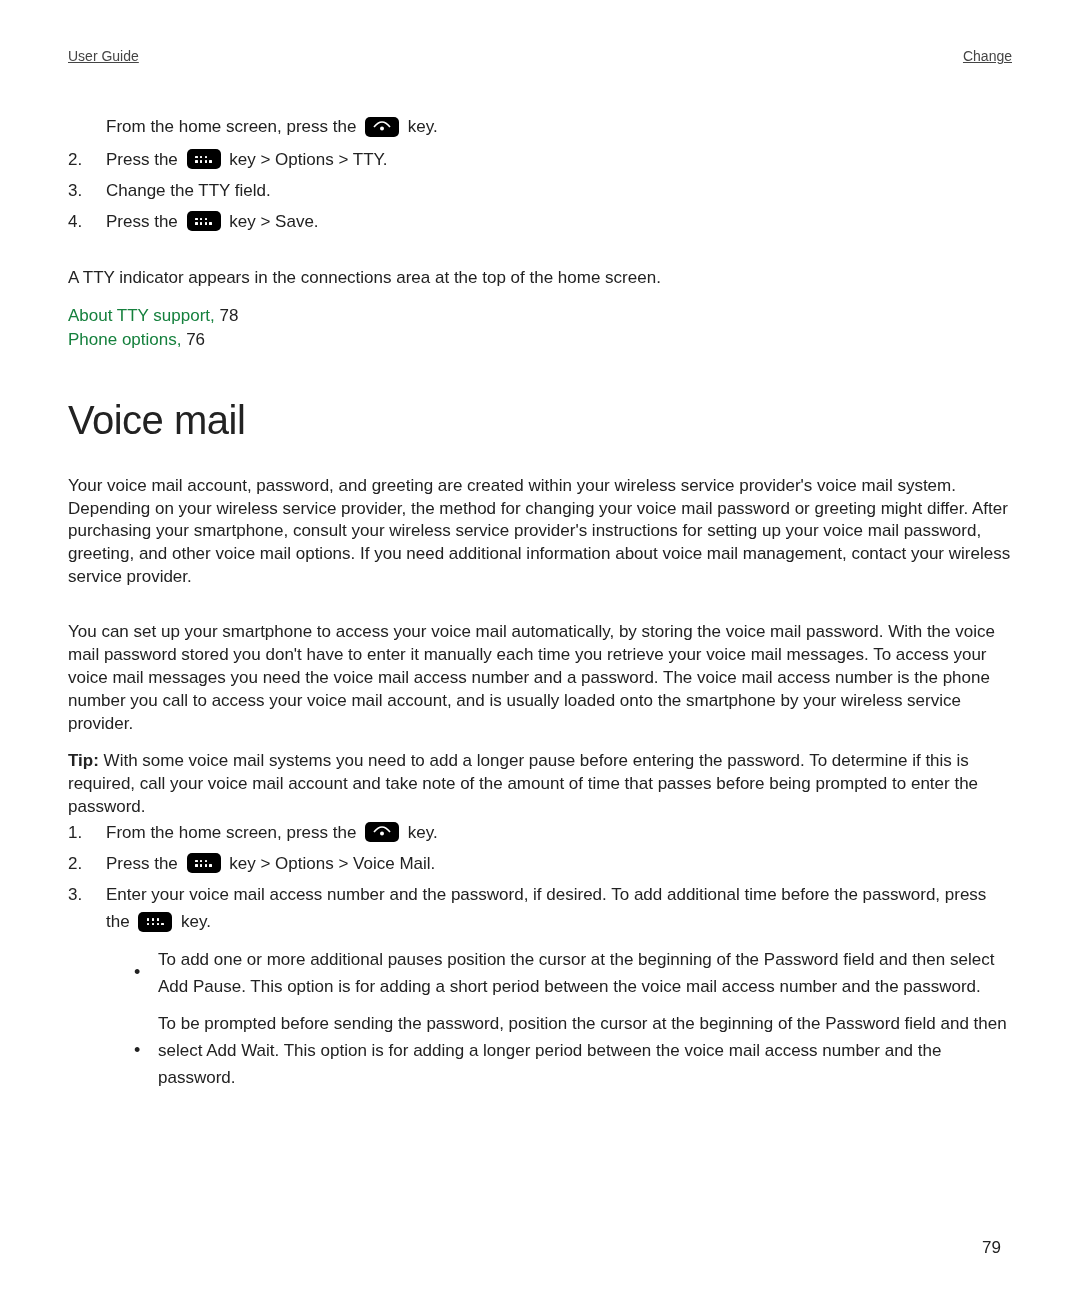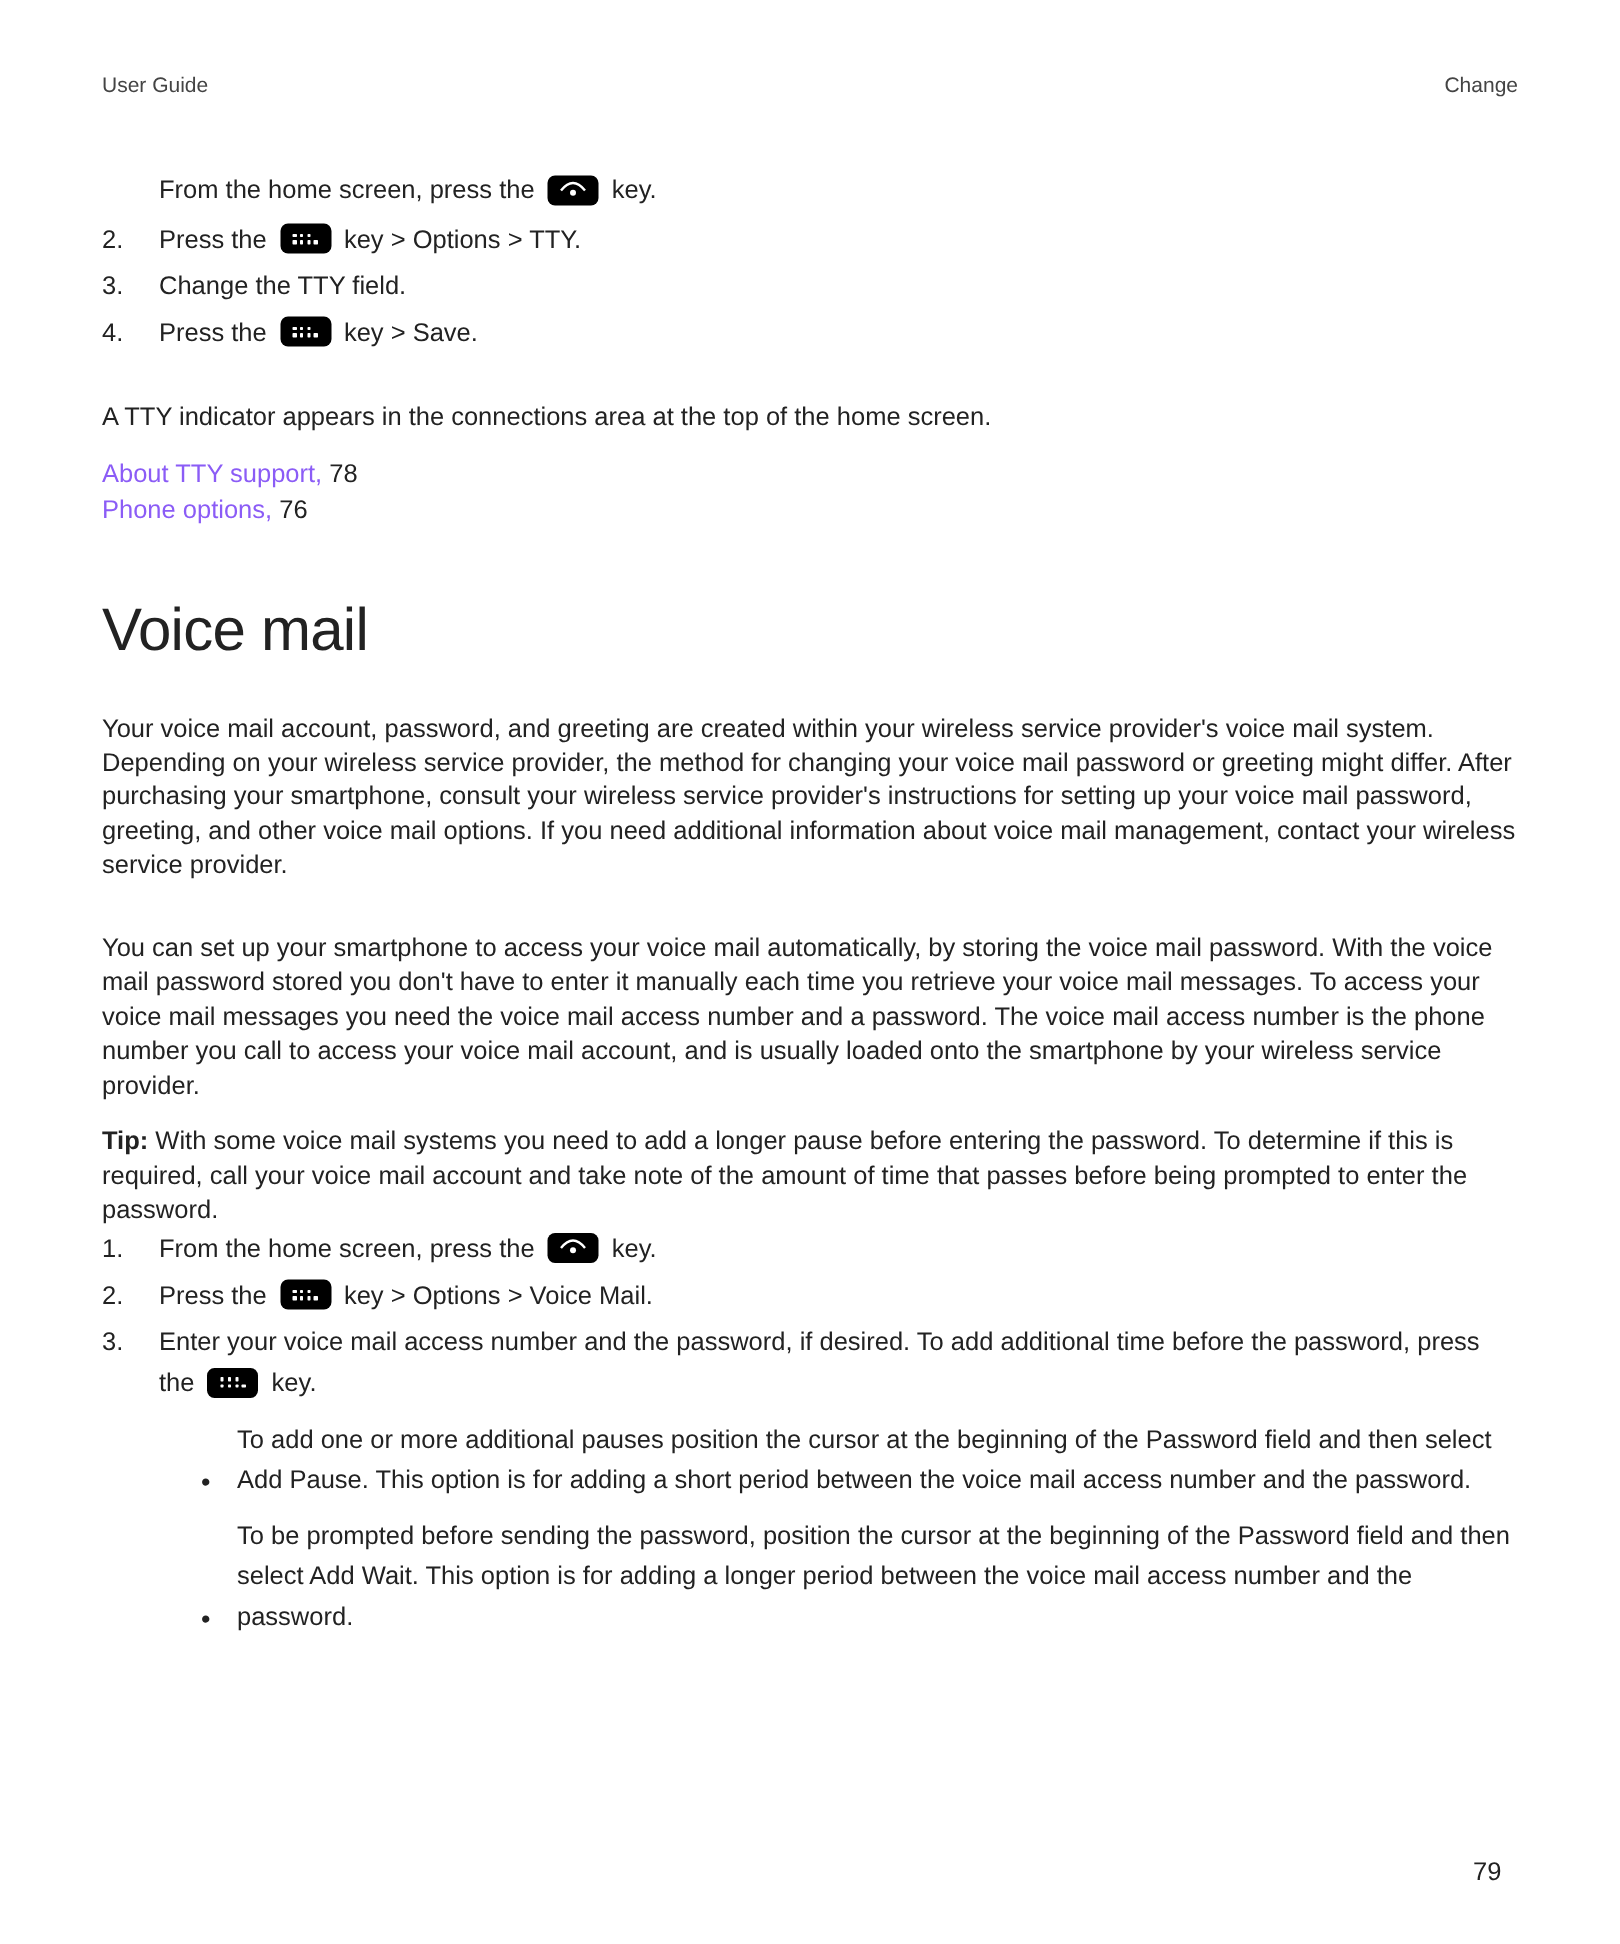--- a/index.html
+++ b/index.html
@@ -16,20 +16,21 @@
       width: 100%;
       height: 100%;
       position: relative;
     }
     .header {
       display: flex;
       justify-content: space-between;
       font-size: 14px;
       color: #444;
       margin-bottom: 50px;
+      text-decoration: underline;
     }
     .indent-block {
       margin-left: 38px;
       font-size: 17px;
       line-height: 1.5;
       margin-bottom: 6px;
     }
     ol.top-steps {
       list-style: none;
       counter-reset: none;
@@ -59,21 +60,21 @@
       font-weight: bold;
       font-size: 17px;
       margin-top: 12px;
       margin-bottom: 4px;
     }
     .link-line {
       font-size: 17px;
       line-height: 1.4;
     }
     .link {
-      color: #8b5cf6;
+      color: #15803d;
       cursor: pointer;
     }
     h1.section-title {
       font-size: 40px;
       font-weight: 400;
       margin-top: 46px;
       margin-bottom: 30px;
       letter-spacing: -0.5px;
     }
     h2.sub-title {
@@ -86,21 +87,21 @@
       font-size: 17px;
       line-height: 1.35;
     }
     .tip-para .tip-label { font-weight: bold; }
     ul.sub-bullets {
       list-style: none;
       margin-top: 10px;
     }
     ul.sub-bullets > li {
       display: flex;
-      align-items: flex-end;
+      align-items: center;
       margin-bottom: 10px;
       padding-left: 28px;
     }
     ul.sub-bullets > li::before {
       content: "•";
       width: 24px;
       flex-shrink: 0;
       font-size: 18px;
       line-height: 1.3;
     }

